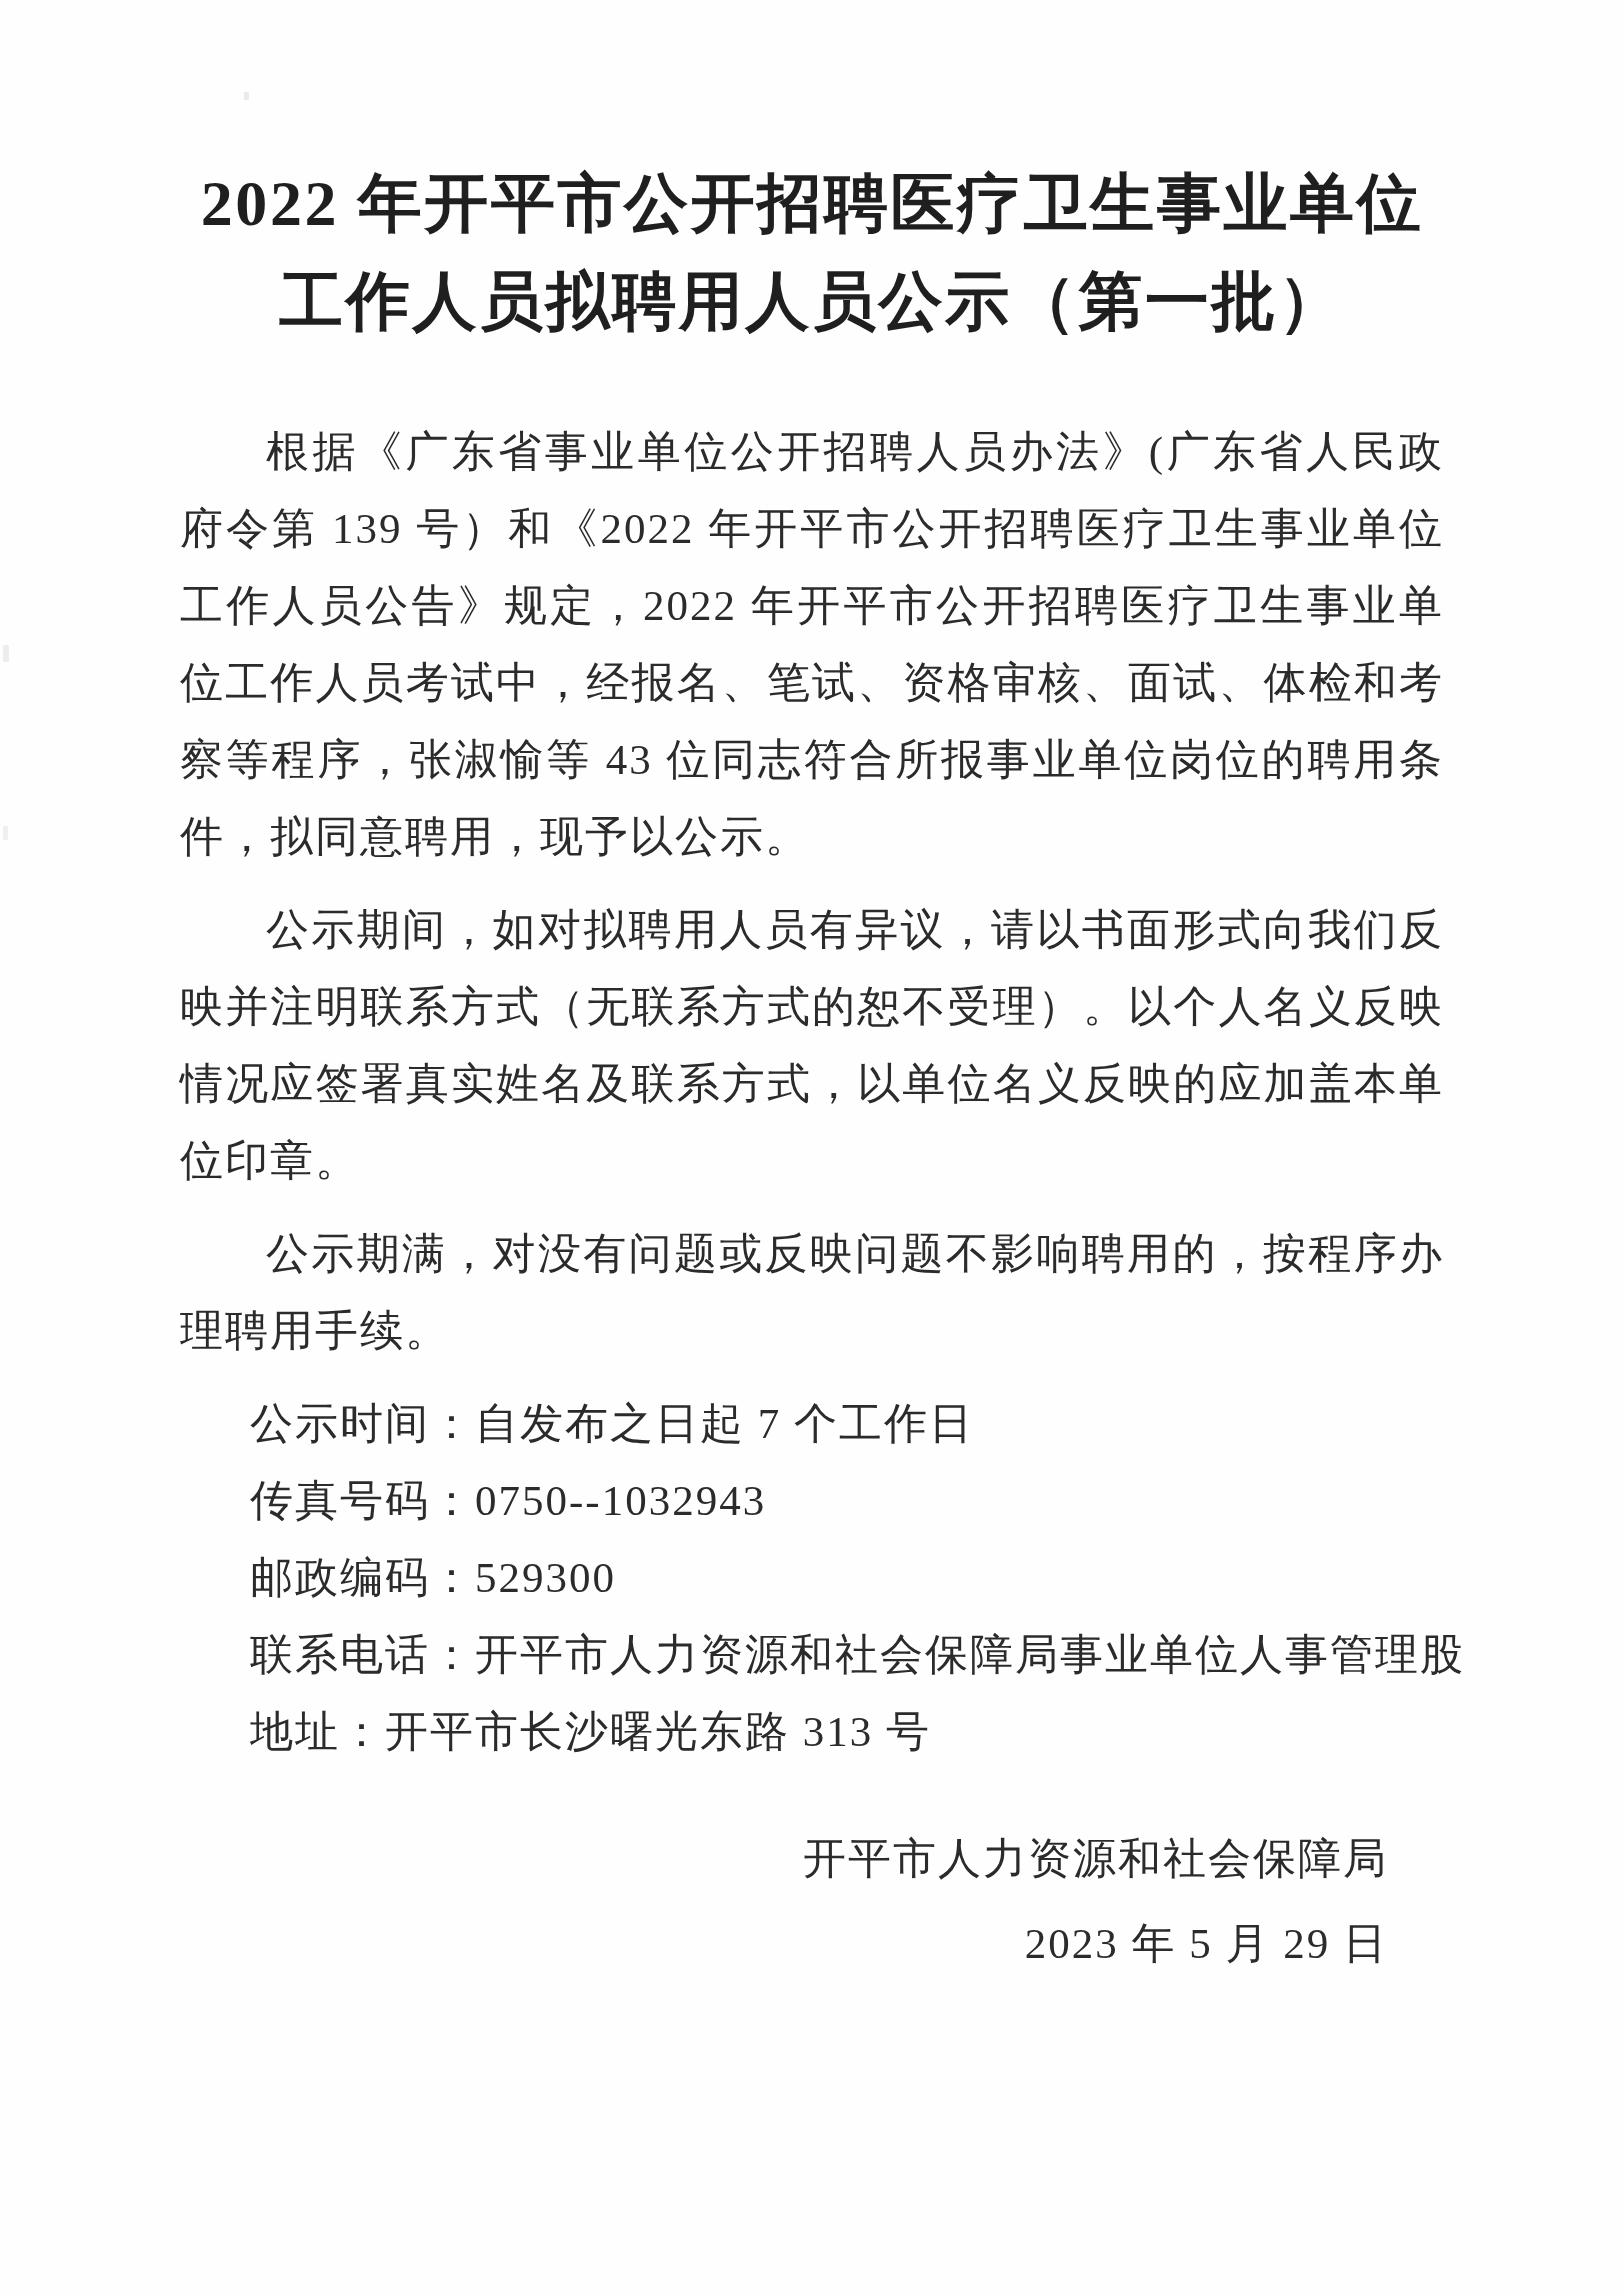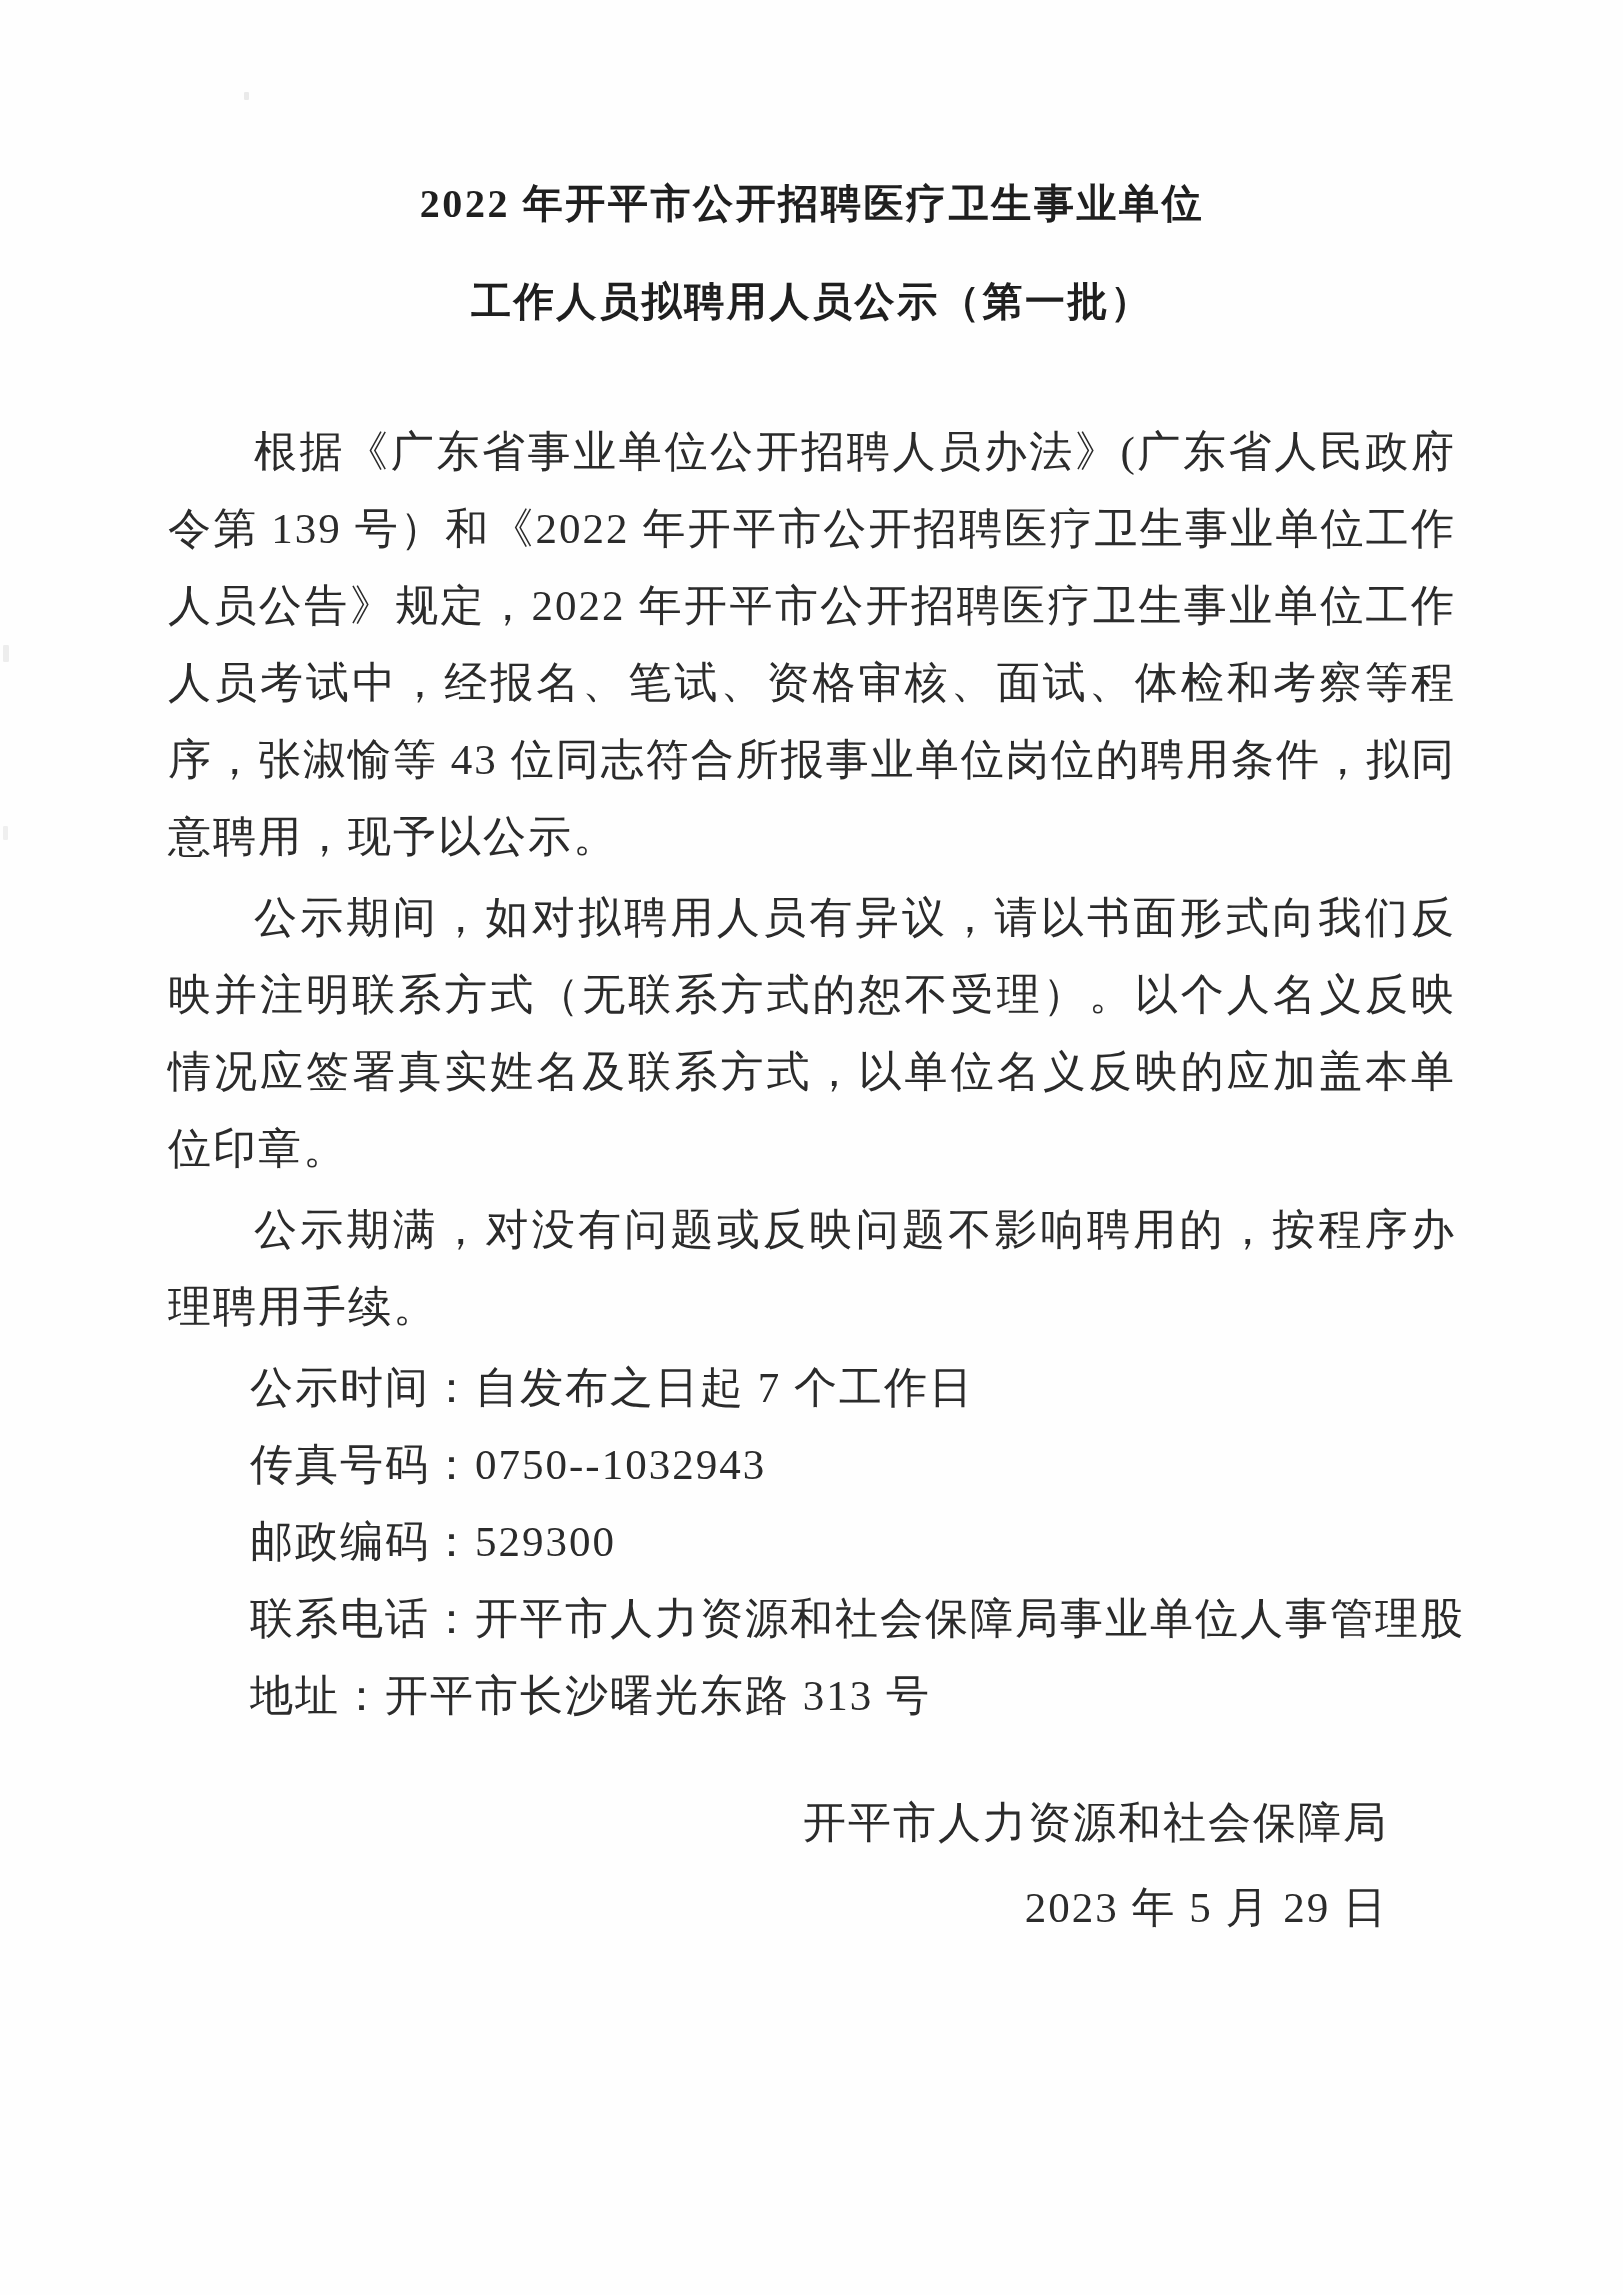--- a/index.html
+++ b/index.html
@@ -17,34 +17,34 @@
     }
     .content {
       position: absolute;
       left: 164px;
       top: 155px;
       width: 1296px;
     }
     .doc-title {
       text-align: center;
       font-weight: 700;
-      font-size: 40px;
+      font-size: 64px;
       line-height: 98px;
       letter-spacing: 2.6px;
       color: #1f1f1f;
     }
     .doc-body {
       margin-top: 62px;
       font-size: 43px;
       line-height: 77px;
       letter-spacing: 2px;
       color: #2b2b2b;
     }
     .para {
-      margin: 4px;
+      margin: 16px;
       text-indent: 2em;
       text-align: justify;
     }
     .info-line {
       text-indent: 2em;
       white-space: nowrap;
     }
     .sig-wrap {
       margin-top: 46px;
       padding-right: 72px;

